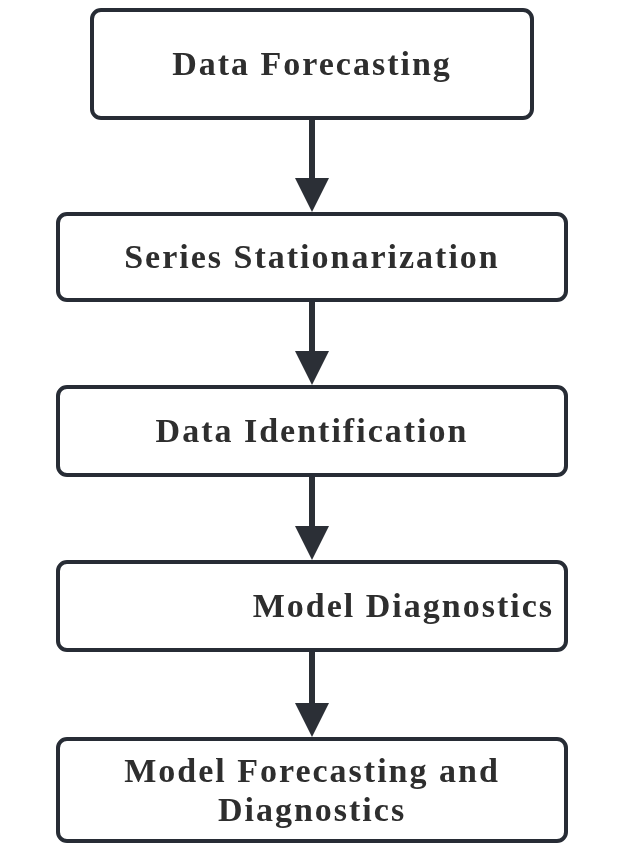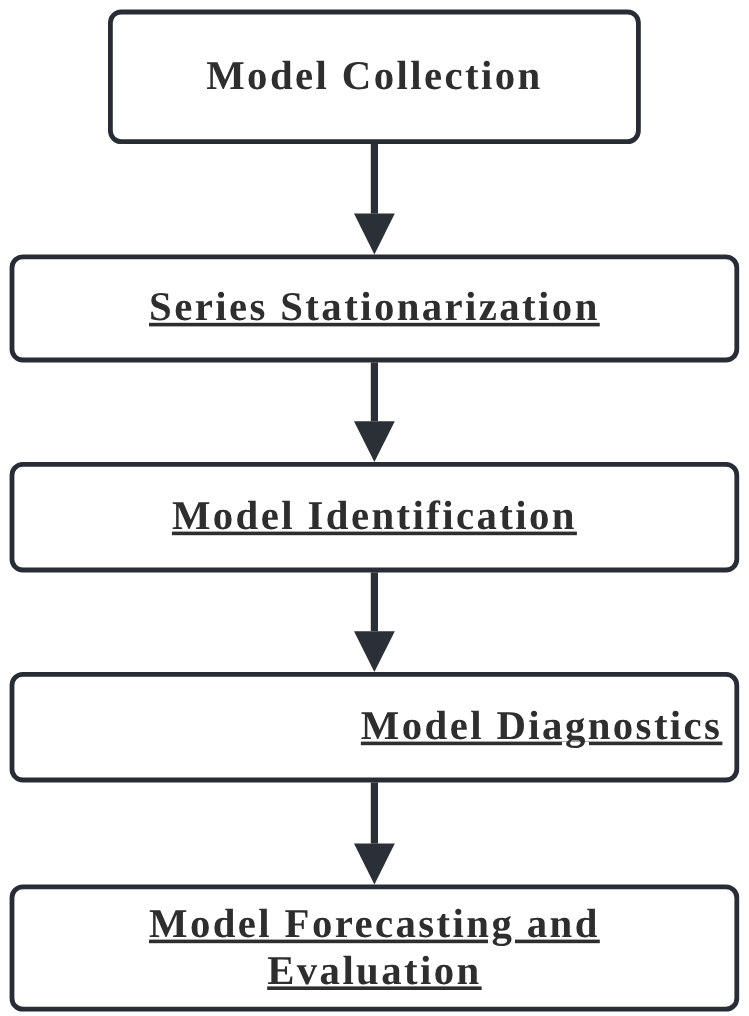--- a/index.html
+++ b/index.html
@@ -33,21 +33,21 @@
     text-align:center;
     font-weight:bold;
     font-size:34px;
     letter-spacing:2px;
     line-height:1.15;
     color:var(--text-color);
     flex-shrink:0;
     padding:0 10px;
   }
   .box-1{width:444px;height:112px;}
-  .box-wide{width:608px;text-decoration:underline;}
+  .box-wide{width:512px;}
   .box-2{height:90px;}
   .box-3{height:92px;}
   .box-4{height:92px;justify-content:flex-end;}
   .box-5{height:106px;}
   .arrow{
     display:flex;
     flex-direction:column;
     align-items:center;
     flex-shrink:0;
   }
@@ -67,52 +67,52 @@
   .arrow-3{height:83px;}
   .arrow-4{height:85px;}
   .two-line{max-width:560px;}
 </style>
 </head>
 <body>
 
 <div class="canvas">
 
   <div class="flow-box box-1">
-    <span>Model Collection</span>
+    <span>Data Forecasting</span>
   </div>
 
   <div class="arrow arrow-1">
     <div class="stem"></div>
     <div class="head"></div>
   </div>
 
   <div class="flow-box box-wide box-2">
     <span>Series Stationarization</span>
   </div>
 
   <div class="arrow arrow-2">
     <div class="stem"></div>
     <div class="head"></div>
   </div>
 
   <div class="flow-box box-wide box-3">
-    <span>Model Identification</span>
+    <span>Data Identification</span>
   </div>
 
   <div class="arrow arrow-3">
     <div class="stem"></div>
     <div class="head"></div>
   </div>
 
   <div class="flow-box box-wide box-4">
     <span>Model Diagnostics</span>
   </div>
 
   <div class="arrow arrow-4">
     <div class="stem"></div>
     <div class="head"></div>
   </div>
 
   <div class="flow-box box-wide box-5">
-    <span class="two-line">Model Forecasting and Evaluation</span>
+    <span class="two-line">Model Forecasting and Diagnostics</span>
   </div>
 
 </div>
 
 </body></html>

